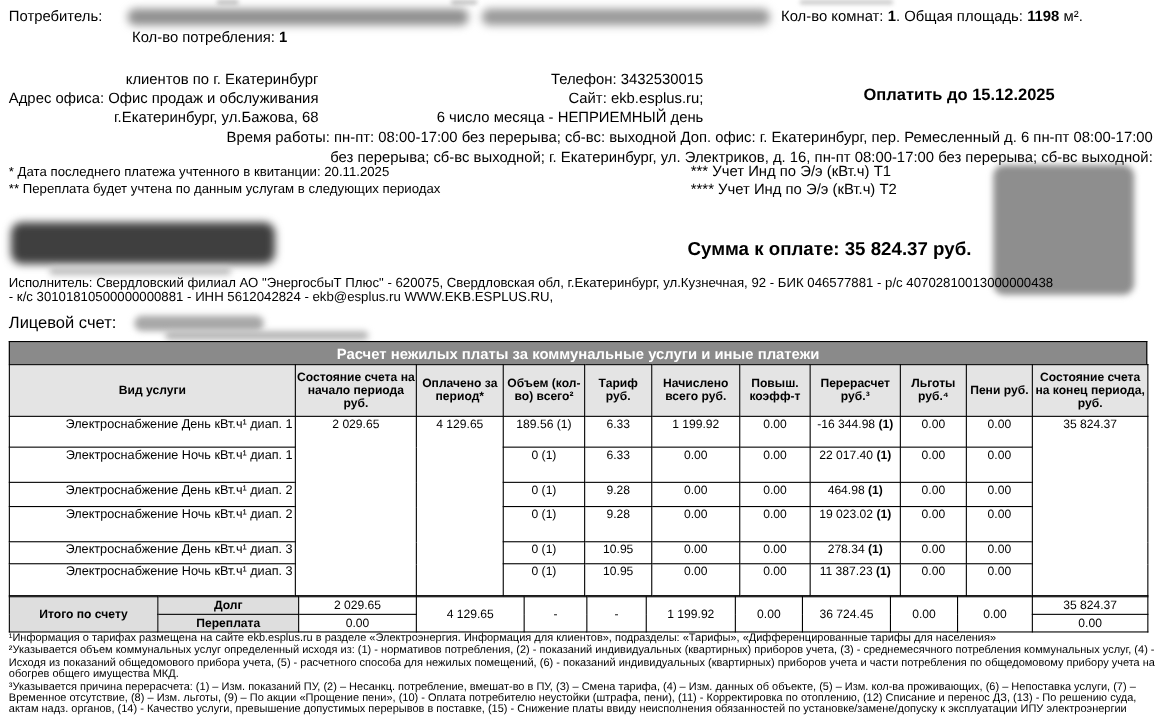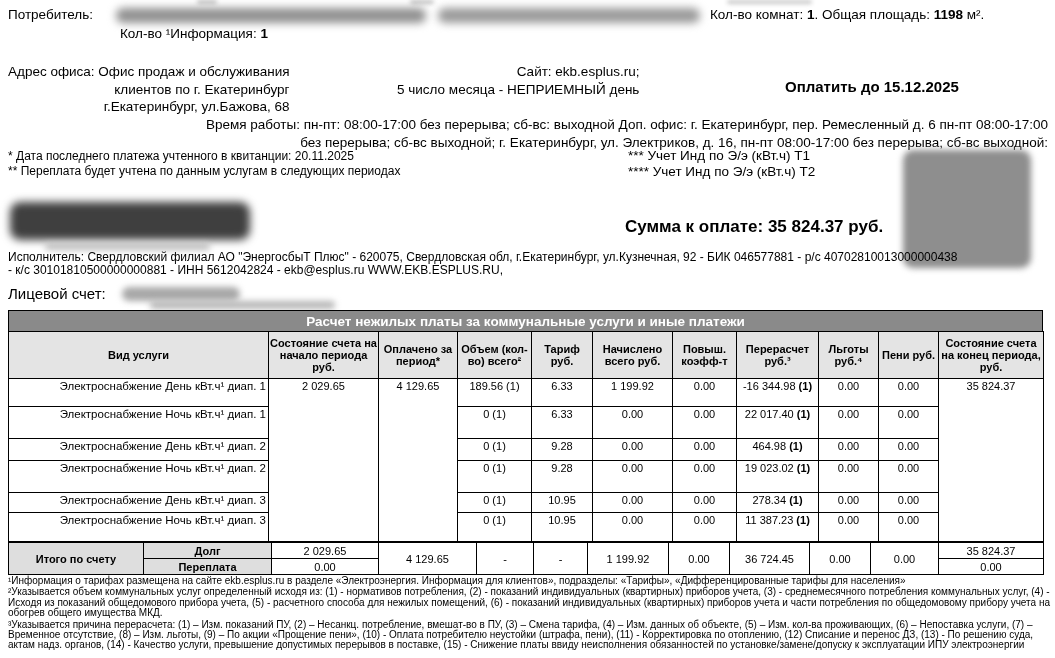--- a/index.html
+++ b/index.html
@@ -50,31 +50,32 @@
   <div class="redact blur2" style="left:410px;top:0;width:24px;height:4px;background:#c0c0c0"></div>
   <div class="redact blur2" style="left:727px;top:0;width:85px;height:4px;background:#c9c9c9"></div>
 
   <div class="abs txt" style="left:8px;top:6px">Потребитель:</div>
   <div class="redact blur4" style="left:116px;top:8px;width:310px;height:15px;background:#909090"></div>
   <div class="redact blur4" style="left:438px;top:8px;width:262px;height:15px;background:#9a9a9a"></div>
   <div class="abs txt" style="left:710px;top:6px;white-space:nowrap">
     <span>Кол-во комнат: </span><span class="b">1</span><span>. Общая площадь: </span><span class="b">1198</span><span> м².</span>
   </div>
   <div class="abs txt" style="left:120px;top:25px">
-    <span>Кол-во ¹Информация: </span><span class="b">1</span>
+    <span>Кол-во потребления: </span><span class="b">1</span>
   </div>
 
   <div class="abs txt" style="left:8px;top:63px">
+    <div>клиентов по г. Екатеринбург</div>
     <div>Адрес офиса: Офис продаж и обслуживания</div>
-    <div>клиентов по г. Екатеринбург</div>
     <div>г.Екатеринбург, ул.Бажова, 68</div>
   </div>
   <div class="abs txt" style="left:393px;top:63px">
+    <div>Телефон: 3432530015</div>
     <div>Сайт: ekb.esplus.ru;</div>
-    <div style="padding-left:4px">5 число месяца - НЕПРИЕМНЫЙ день</div>
+    <div style="padding-left:4px">6 число месяца - НЕПРИЕМНЫЙ день</div>
   </div>
   <div class="abs b" style="left:785px;top:78px;font-size:15px">Оплатить до 15.12.2025</div>
 
   <div class="abs txt" style="left:8px;top:116px;width:1040px">
     <div>Время работы: пн-пт: 08:00-17:00 без перерыва; сб-вс: выходной Доп. офис: г. Екатеринбург, пер. Ремесленный д. 6 пн-пт 08:00-17:00</div>
     <div>без перерыва; сб-вс выходной; г. Екатеринбург, ул. Электриков, д. 16, пн-пт 08:00-17:00 без перерыва; сб-вс выходной:</div>
   </div>
 
   <div class="abs sm" style="left:8px;top:149px">* Дата последнего платежа учтенного в квитанции: 20.11.2025</div>
   <div class="abs sm" style="left:8px;top:164px">** Переплата будет учтена по данным услугам в следующих периодах</div>

